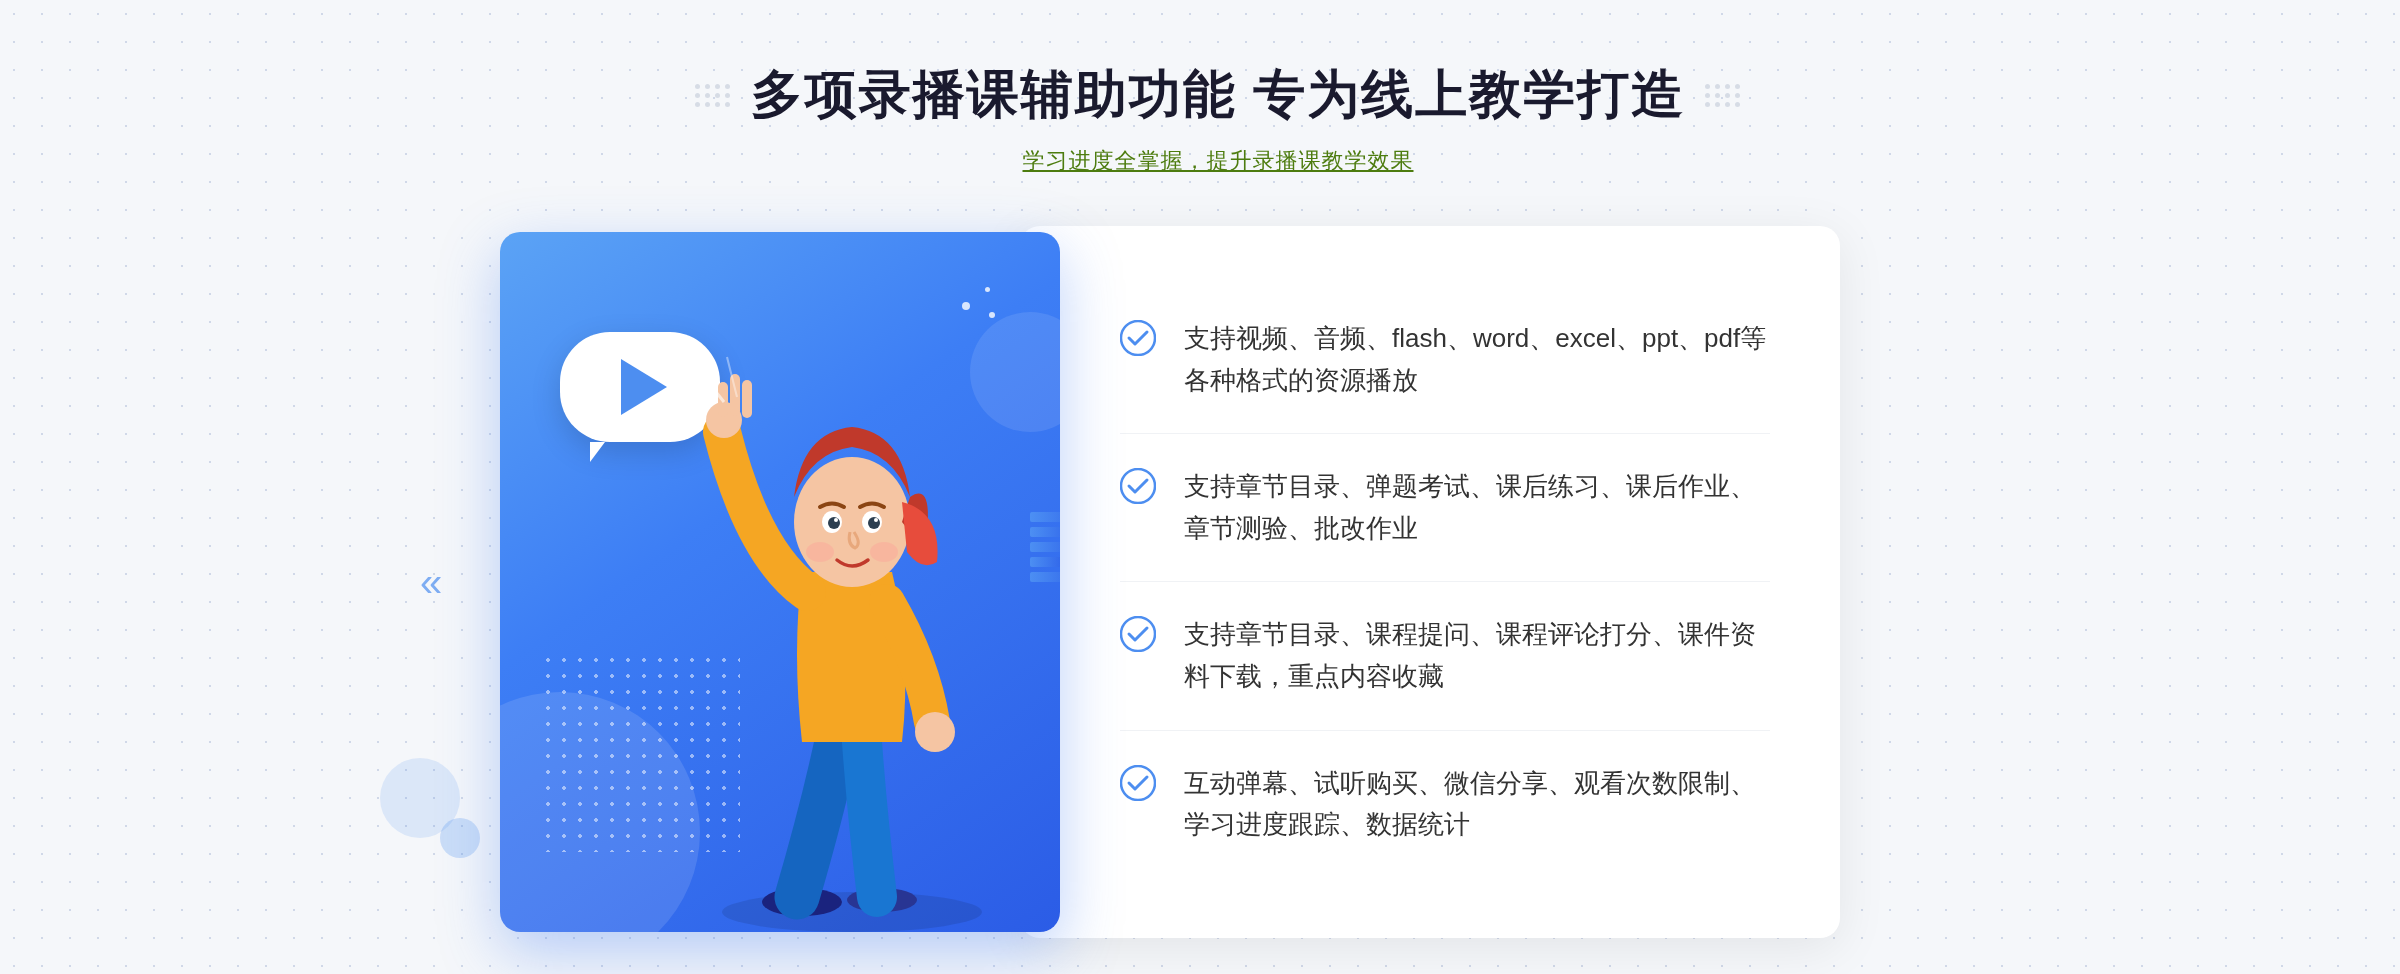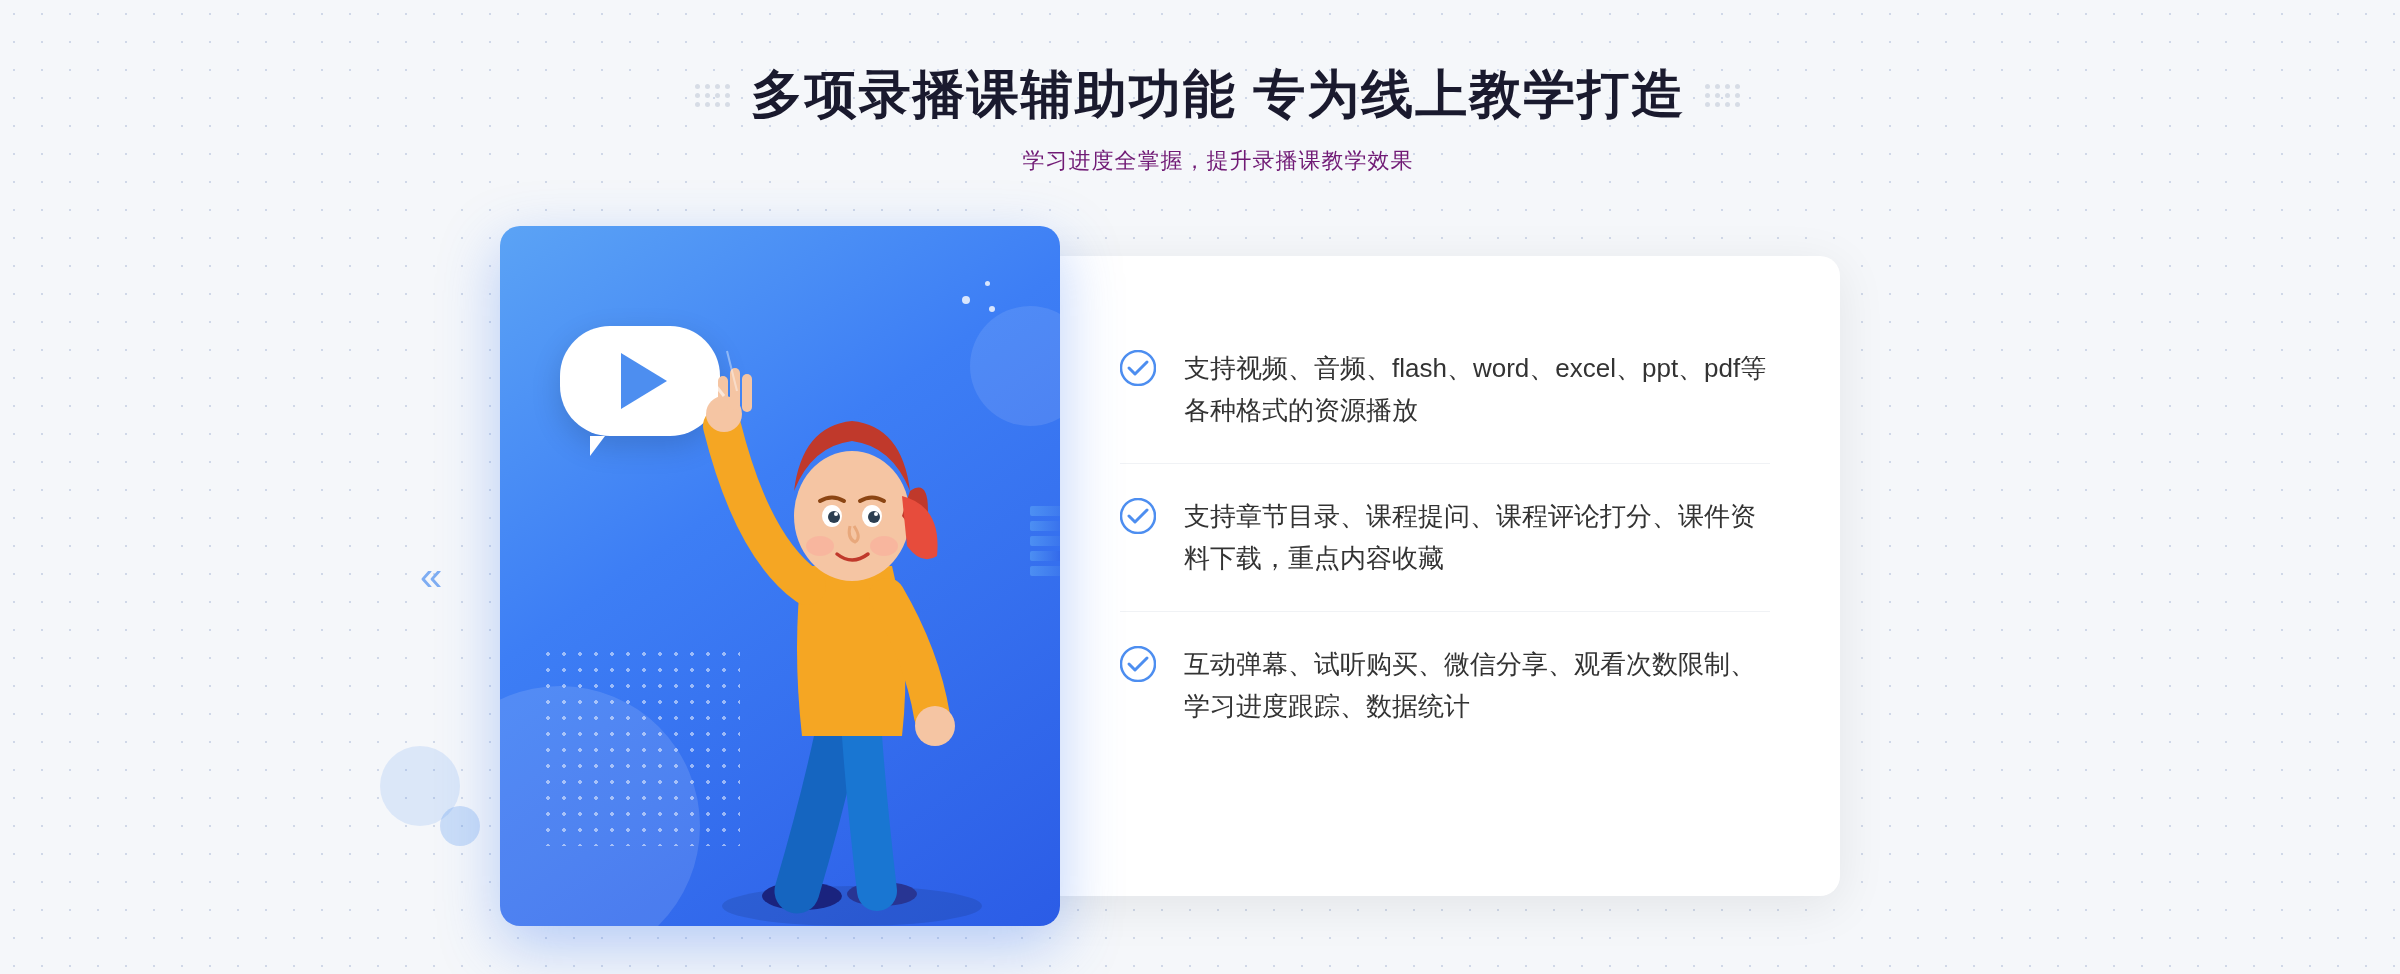--- a/index.html
+++ b/index.html
@@ -70,23 +70,24 @@
 
     .main-title {
       font-size: 52px;
       font-weight: 700;
       color: #1a1a2e;
       letter-spacing: 2px;
     }
 
     .sub-title {
       font-size: 22px;
-      color: #701a75;
+      color: #4d7c0f;
       font-weight: 400;
       letter-spacing: 1px;
+      text-decoration: underline;
     }
 
     .content-section {
       display: flex;
       align-items: center;
       width: 1400px;
       gap: 0;
       position: relative;
     }
 
@@ -212,21 +213,21 @@
       width: 820px;
       background: white;
       border-radius: 20px;
       padding: 60px 70px 60px 100px;
       margin-left: -40px;
       z-index: 1;
       box-shadow: 0 10px 50px rgba(0,0,0,0.08);
       min-height: 640px;
       display: flex;
       flex-direction: column;
-      justify-content: flex-start;
+      justify-content: space-between;
     }
 
     .feature-item {
       display: flex;
       align-items: flex-start;
       gap: 28px;
       padding: 32px 0;
       border-bottom: 1px solid #f0f2f5;
     }
 
@@ -450,37 +451,46 @@
       <div class="feature-item">
         <div class="check-icon">
           <svg viewBox="0 0 36 36" xmlns="http://www.w3.org/2000/svg" class="check-circle-svg">
             <circle cx="18" cy="18" r="17" fill="none" stroke="#4d8ef0" stroke-width="2.5"></circle>
             <path d="M9 18 L15 24 L27 12" fill="none" stroke="#4d8ef0" stroke-width="3" stroke-linecap="round" stroke-linejoin="round"></path>
           </svg>
         </div>
         <span class="feature-text">支持视频、音频、flash、word、excel、ppt、pdf等各种格式的资源播放</span>
       </div>
 
-
       <div class="feature-item">
         <div class="check-icon">
           <svg viewBox="0 0 36 36" xmlns="http://www.w3.org/2000/svg" class="check-circle-svg">
             <circle cx="18" cy="18" r="17" fill="none" stroke="#4d8ef0" stroke-width="2.5"></circle>
             <path d="M9 18 L15 24 L27 12" fill="none" stroke="#4d8ef0" stroke-width="3" stroke-linecap="round" stroke-linejoin="round"></path>
           </svg>
         </div>
-        <span class="feature-text">支持章节目录、课程提问、课程评论打分、课件资料下载，重点内容收藏</span>
+        <span class="feature-text">支持章节目录、弹题考试、课后练习、课后作业、章节测验、批改作业</span>
       </div>
 
       <div class="feature-item">
         <div class="check-icon">
           <svg viewBox="0 0 36 36" xmlns="http://www.w3.org/2000/svg" class="check-circle-svg">
             <circle cx="18" cy="18" r="17" fill="none" stroke="#4d8ef0" stroke-width="2.5"></circle>
             <path d="M9 18 L15 24 L27 12" fill="none" stroke="#4d8ef0" stroke-width="3" stroke-linecap="round" stroke-linejoin="round"></path>
           </svg>
         </div>
+        <span class="feature-text">支持章节目录、课程提问、课程评论打分、课件资料下载，重点内容收藏</span>
+      </div>
+
+      <div class="feature-item">
+        <div class="check-icon">
+          <svg viewBox="0 0 36 36" xmlns="http://www.w3.org/2000/svg" class="check-circle-svg">
+            <circle cx="18" cy="18" r="17" fill="none" stroke="#4d8ef0" stroke-width="2.5"></circle>
+            <path d="M9 18 L15 24 L27 12" fill="none" stroke="#4d8ef0" stroke-width="3" stroke-linecap="round" stroke-linejoin="round"></path>
+          </svg>
+        </div>
         <span class="feature-text">互动弹幕、试听购买、微信分享、观看次数限制、学习进度跟踪、数据统计</span>
       </div>
 
     </div>
 
   </div>
 </div>
 
 </body></html>

